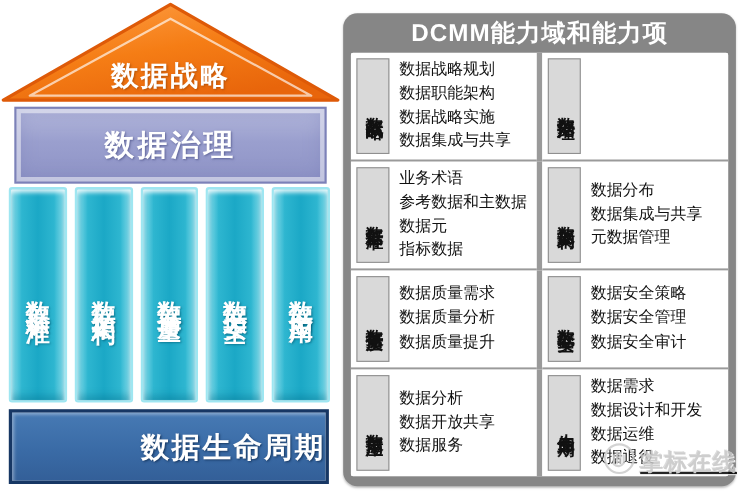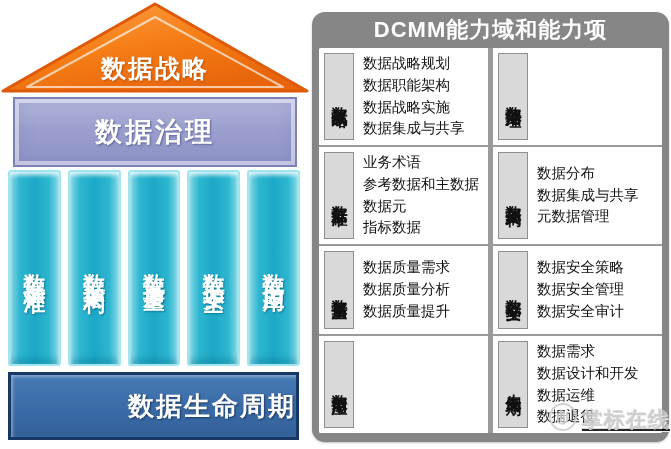--- a/index.html
+++ b/index.html
@@ -207,20 +207,25 @@
       <div class="domain">数据安全</div>
       <div class="items">
         <div>数据安全策略</div>
         <div>数据安全管理</div>
         <div>数据安全审计</div>
       </div>
     </div>
 
     <div class="cell">
       <div class="domain">数据应用</div>
+      <div class="items">
+        <div>数据分析</div>
+        <div>数据开放共享</div>
+        <div>数据服务</div>
+      </div>
     </div>
     <div class="vdiv"></div>
     <div class="cell">
       <div class="domain">生命周期</div>
       <div class="items">
         <div>数据需求</div>
         <div>数据设计和开发</div>
         <div>数据运维</div>
         <div>数据退役</div>
       </div>

